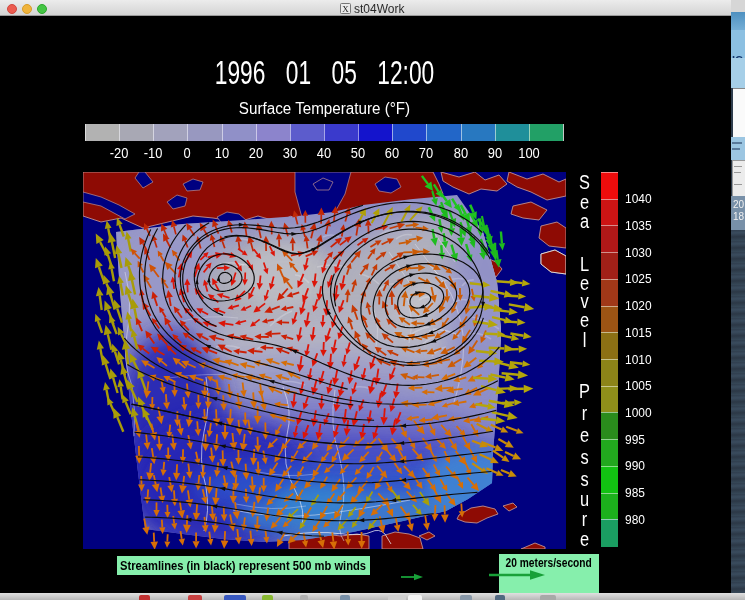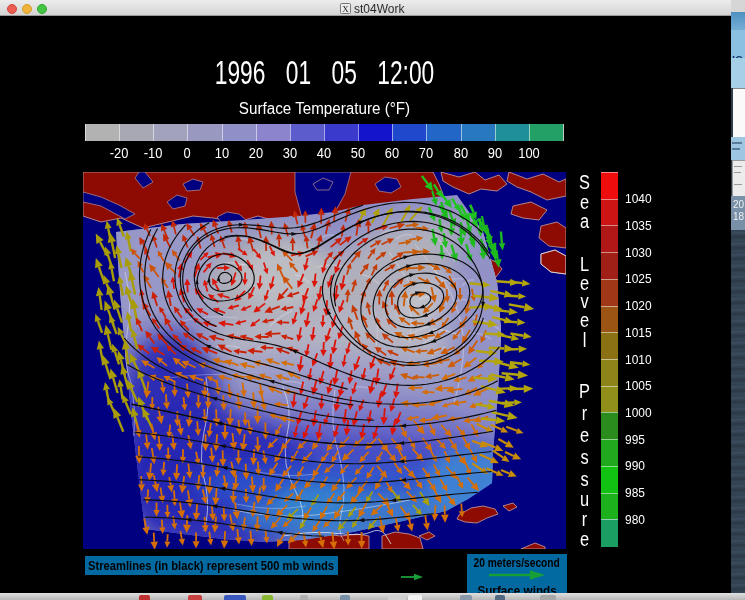--- a/index.html
+++ b/index.html
@@ -4,21 +4,21 @@
 html,body{margin:0;padding:0;background:#000;}
 #screen{position:relative;width:745px;height:600px;background:#000;overflow:hidden;font-family:"Liberation Sans",sans-serif;}
 #titlebar{position:absolute;left:0;top:0;width:731px;height:15px;background:linear-gradient(#ececec,#d4d4d4);border-bottom:1px solid #9a9a9a;}
 .tl{position:absolute;top:3.5px;width:8px;height:8px;border-radius:50%;}
 #wtitle{position:absolute;left:354px;top:1.5px;font-size:12px;color:#2a2a2a;letter-spacing:0;}
 #bigdate{position:absolute;left:0;top:54px;width:649px;text-align:center;color:#fff;font-size:34px;transform:scaleX(0.67);word-spacing:21px;margin-top:-1px;}
 #stemp{position:absolute;left:0;top:100px;width:649px;text-align:center;color:#fff;font-size:16px;transform:scaleX(0.95);}
 .tlab{position:absolute;width:40px;text-align:center;color:#fff;font-size:14px;transform:scaleX(0.92);}
 .plab{position:absolute;color:#fff;font-size:13px;transform:scaleX(0.92);transform-origin:left;}
 .slp{position:absolute;left:576px;width:17px;text-align:center;color:#fff;font-size:20px;transform:scaleX(0.82);}
-.lbox{position:absolute;background:#0369a1;color:#000;font-weight:bold;}
+.lbox{position:absolute;background:#86efac;color:#000;font-weight:bold;margin-left:32px;}
 </style></head>
 <body>
 <div id="screen">
   <div id="titlebar"></div>
   <div class="tl" style="left:6.5px;background:#ec5c50;border:0.5px solid #d04840;"></div>
   <div class="tl" style="left:21.5px;background:#f0b43c;border:0.5px solid #d89c28;"></div>
   <div class="tl" style="left:36.5px;background:#44c544;border:0.5px solid #2ca82c;"></div>
   <svg width="11" height="11" style="position:absolute;left:340px;top:3px;">
       <rect x="0.5" y="0.5" width="10" height="10" fill="#ececec" stroke="#777" rx="1"></rect>
       <text x="5.5" y="8.6" font-family="Liberation Serif,serif" font-size="9" fill="#222" text-anchor="middle">X</text>
@@ -1661,23 +1661,20 @@
       <span style="transform:scaleX(0.86);">Streamlines (in black) represent 500 mb winds</span>
     </div>
   <svg width="26" height="10" style="position:absolute;left:398px;top:572px;">
       <line x1="3" y1="5" x2="17" y2="5" stroke="#18a038" stroke-width="1.8"></line>
       <polygon points="25,5 16,1.8 16,8.2" fill="#18a038"></polygon>
     </svg>
   <div class="lbox" style="left:467px;top:554px;width:100px;height:41px;font-size:12px;white-space:nowrap;">
       <div style="display:flex;justify-content:center;">
         <span style="transform:scaleX(0.85);margin-top:2px;">20 meters/second</span>
       </div>
-      <div style="display:flex;justify-content:center;">
-        <span style="transform:scaleX(0.9);margin-top:13px;font-size:13px;">Surface winds</span>
-      </div>
     </div>
   <svg width="62" height="12" style="position:absolute;left:487px;top:569px;">
       <line x1="2" y1="6" x2="45" y2="6" stroke="#18a038" stroke-width="2.6"></line>
       <polygon points="58,6 43,1.2 43,10.8" fill="#18a038"></polygon>
     </svg>
 
 <div style="position:absolute;left:731px;top:0;width:14px;height:600px;background:#2e3c4c;">
  <div style="position:absolute;left:0;top:0;width:14px;height:12px;background:#d6d6d6;"></div>
  <div style="position:absolute;left:0;top:12px;width:14px;height:18px;background:linear-gradient(#4e90c0,#74aed6);"></div>
  <div style="position:absolute;left:0;top:30px;width:14px;height:28px;background:#8cc0e2;"></div>

